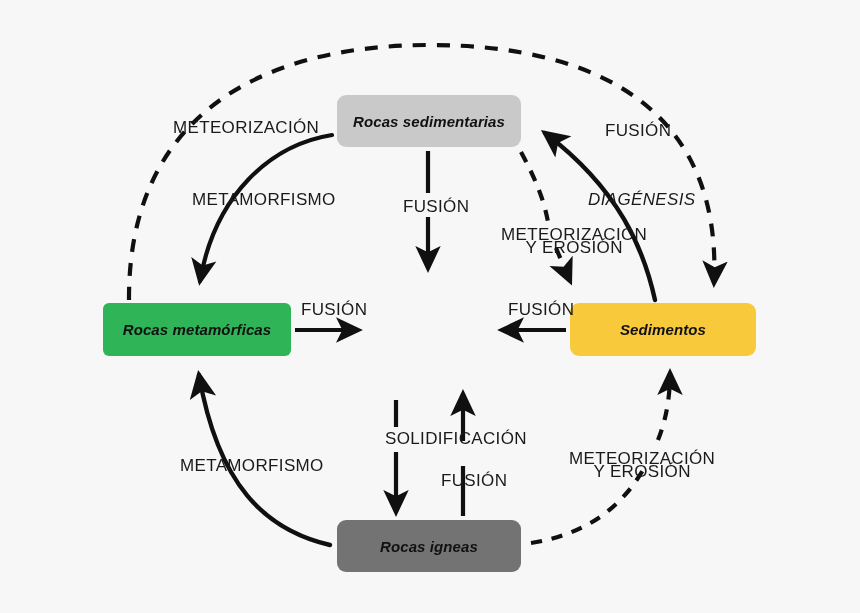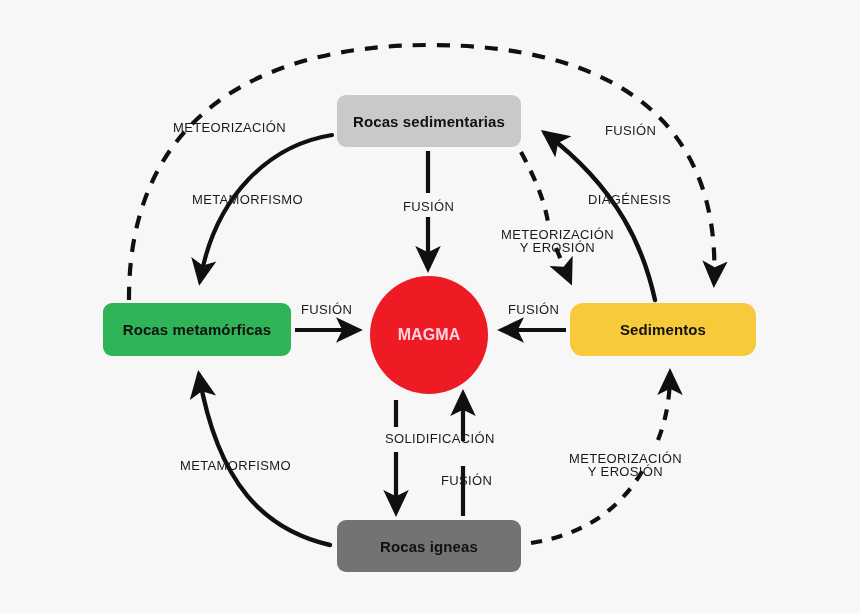--- a/index.html
+++ b/index.html
@@ -27,41 +27,42 @@
     display: flex;
     align-items: center;
     justify-content: center;
     box-sizing: border-box;
     border-radius: 9px;
     font-weight: bold;
     font-size: 15px;
     color: #111111;
     letter-spacing: 0.1px;
     text-align: left;
+    font-style: italic;
   }
   .node-sedimentarias {
     left: 337px; top: 95px; width: 184px; height: 52px;
   }
   .node-metamorficas {
     left: 103px; top: 303px; width: 188px; height: 53px;
   }
   .node-sedimentos {
-    left: 570px; top: 303px; width: 186px; height: 53px; border-radius: 13px;
+    left: 570px; top: 303px; width: 186px; height: 53px;
   }
   .node-igneas {
     left: 337px; top: 520px; width: 184px; height: 52px;
   }
   .node-magma {
     left: 370px; top: 276px; width: 118px; height: 118px;
     border-radius: 50%;
     font-size: 16px;
   }
   .edge-label {
     position: absolute;
-    font-size: 13px;
+    font-size: 17px;
     color: #1a1a1a;
     letter-spacing: 0.35px;
     white-space: nowrap;
     line-height: 13px;
     text-align: center;
     font-weight: normal;
   }
 </style>
 </head>
 <body>
@@ -103,45 +104,42 @@
     <path d="M 330 545 C 265 530, 218 485, 199 375" fill="none" stroke="#101010" stroke-width="4.4" stroke-linecap="round" marker-end="url(#arrowSolid)"></path>
 
     <path d="M 531 543 C 588 534, 622 506, 643 470" fill="none" stroke="#101010" stroke-width="4.2" stroke-dasharray="11 10"></path>
     <path d="M 658 440 C 666 420, 670 398, 670 373" fill="none" stroke="#101010" stroke-width="4.2" stroke-dasharray="11 10" marker-end="url(#arrowDash)"></path>
   </svg>
 
   <div class="node node-sedimentarias" style="background:#c9c9c9;">
     <span>Rocas sedimentarias</span>
   </div>
 
-  <div class="node node-metamorficas" style="background:#2fb457;">
+  <div class="node node-metamorficas" style="background:#2fb457;border-radius:6px;">
     <span>Rocas metamórficas</span>
   </div>
 
   <div class="node node-sedimentos" style="background:#f9c93c;">
     <span>Sedimentos</span>
   </div>
 
   <div class="node node-igneas" style="background:#737373;">
     <span>Rocas igneas</span>
   </div>
 
-  <div class="node node-magma" style="background:#ee1b24; color:#ffd3e2;">
-    <span>MAGMA</span>
-  </div>
 
   <div class="edge-label" style="left:173px; top:121px;">METEORIZACIÓN</div>
 
   <div class="edge-label" style="left:192px; top:193px;">METAMORFISMO</div>
 
   <div class="edge-label" style="left:403px; top:200px;">FUSIÓN</div>
 
   <div class="edge-label" style="left:605px; top:124px;">FUSIÓN</div>
 
-  <div class="edge-label" style="left:588px; top:193px;">DIAGÉNESIS</div>
+  <div class="edge-label" style="left:588px; top:193px;font-style:italic;">DIAGÉNESIS</div>
 
   <div class="edge-label" style="left:501px; top:228px; text-align:center;">
     <div>METEORIZACIÓN</div>
     <div>Y EROSIÓN</div>
   </div>
 
   <div class="edge-label" style="left:301px; top:303px;">FUSIÓN</div>
 
   <div class="edge-label" style="left:508px; top:303px;">FUSIÓN</div>
 

